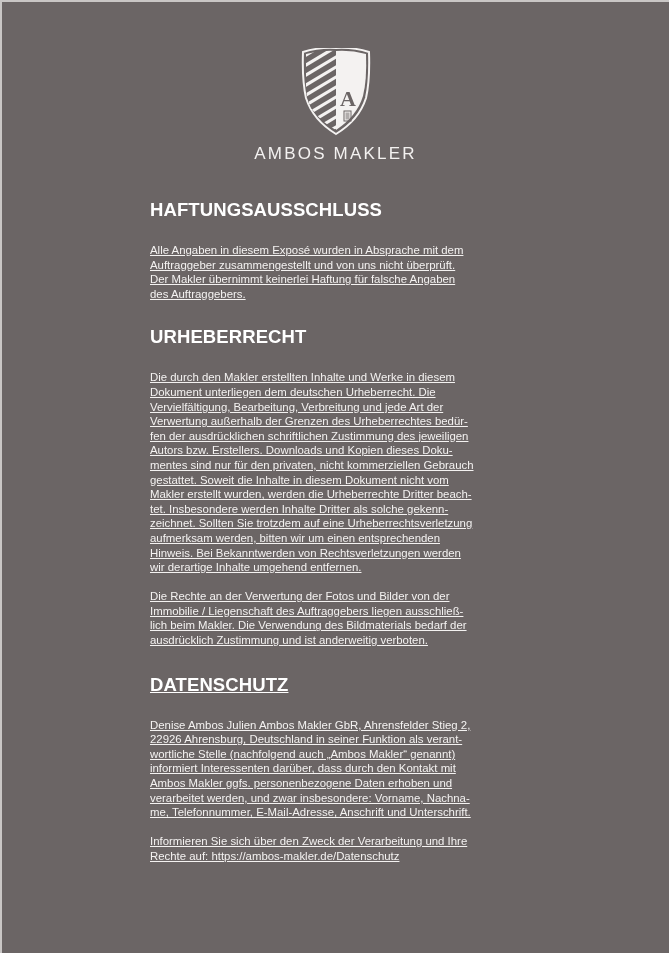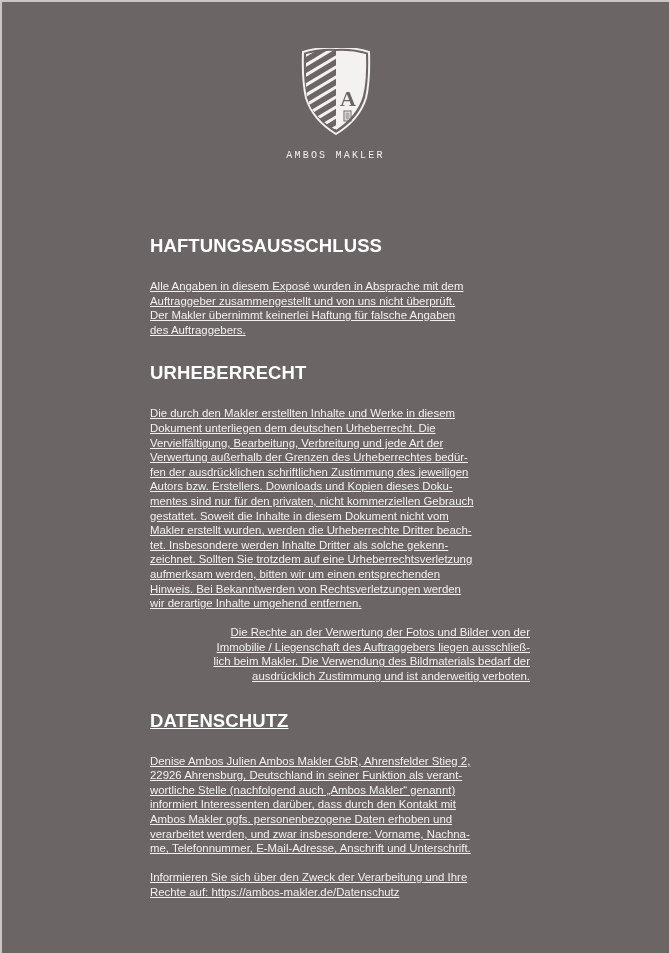--- a/index.html
+++ b/index.html
@@ -23,32 +23,31 @@
       left: 0;
       top: 46px;
       width: 667px;
       text-align: center;
     }
     .logo svg {
       display: block;
       margin: 0 auto;
     }
     .brand-name {
-      margin-top: 14px;
-      font-family: Liberation Mono, monospace;
-      font-size: 10px;
+      margin-top: 8px;
+      font-family: Liberation Sans, sans-serif;
+      font-size: 17px;
       letter-spacing: 2.2px;
       color: #f3f1f0;
     }
     .content {
       position: absolute;
       left: 148px;
       top: 196px;
       width: 380px;
-      margin-top: 36px;
     }
     h2 {
       margin: 0;
       font-family: "Liberation Sans", sans-serif;
       font-weight: bold;
       font-size: 18.5px;
       letter-spacing: 0.1px;
       color: #ffffff;
       line-height: 24px;
     }
@@ -56,21 +55,21 @@
       margin: 0;
       font-size: 11.4px;
       line-height: 14.6px;
       color: #f4f2f1;
       white-space: pre-line;
       text-decoration: underline;
     }
     .sec-haftung h2 { margin-bottom: 21px; }
     .sec-urheber { margin-top: 24px; }
     .sec-urheber h2 { margin-bottom: 21px; }
-    .sec-urheber p.second { margin-top: 14.6px; text-align: right; }
+    .sec-urheber p.second { margin-top: 14.6px; }
     .sec-daten { margin-top: 25px; }
     .sec-daten h2 { margin-bottom: 21px; text-decoration: underline; }
     .sec-daten p.second { margin-top: 14.6px; }
   </style>
 </head>
 <body>
 
 <div class="logo">
   <svg width="70" height="88" viewBox="0 0 70 88">
     <defs>

